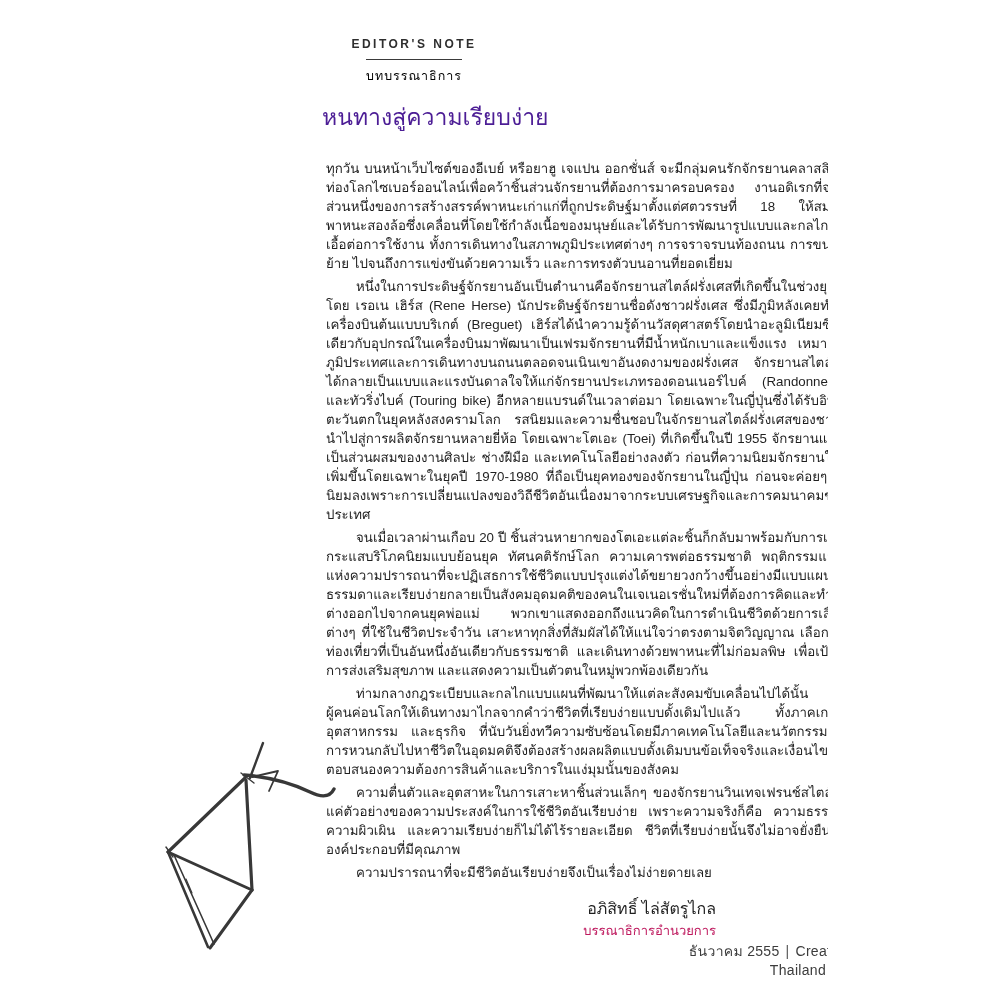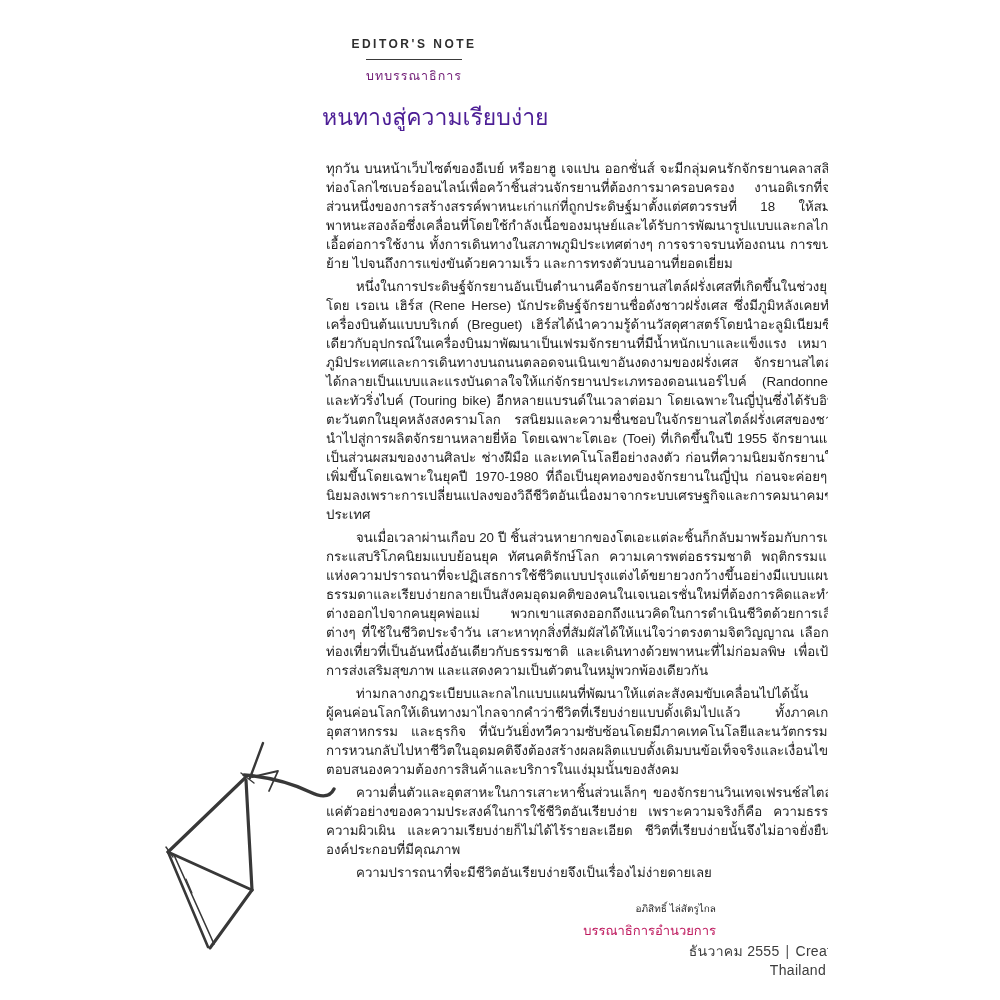--- a/index.html
+++ b/index.html
@@ -10,40 +10,40 @@
   }
   .page{position:relative;width:828px;height:1000px;background:#fff;overflow:hidden;}
 
   
   .page-header{position:absolute;top:34px;left:0;right:0;text-align:center;}
   .ed-note-title{
     display:inline-block;font-size:12px;font-weight:bold;letter-spacing:2.5px;
     color:#2e2e2e;
   }
   .ed-note-rule{width:96px;height:0;border:none;border-top:1.5px solid #3a3a3a;margin:7px auto 6px auto;}
-  .ed-note-subtitle{font-size:12.5px;color:#701a75;letter-spacing:1px;}
+  .ed-note-subtitle{font-size:12.5px;color:#000000;letter-spacing:1px;}
 
   
   .content{position:absolute;left:322px;top:102px;width:566px;}
   .article-heading{
     margin:0 0 27px 0;font-size:23px;font-weight:normal;color:#4c1d95;line-height:30px;
   }
   .article-body p{
     margin:4px;font-size:13.3px;line-height:19px;color:#1f1f1f;
     text-align:justify;text-indent:30px;
   }
   .article-body p:first-child{text-indent:0;}
 
   
   .sketch{position:absolute;left:126px;top:733px;width:220px;height:235px;}
   .sketch svg{display:block;}
 
   
   .signature{position:absolute;top:898px;right:112px;text-align:right;}
-  .signature-name{font-size:10px;color:#1f1f1f;line-height:22px;}
+  .signature-name{font-size:16px;color:#1f1f1f;line-height:22px;}
   .signature-title{font-size:13px;color:#be185d;line-height:22px;}
 
   
   .page-footer{
     position:absolute;top:940px;left:640px;width:210px;
     font-size:14px;color:#3c3c3c;letter-spacing:.3px;text-align:right;
   }
   .page-footer .sep{margin:0 6px;color:#555;}
 </style>
 </head>

